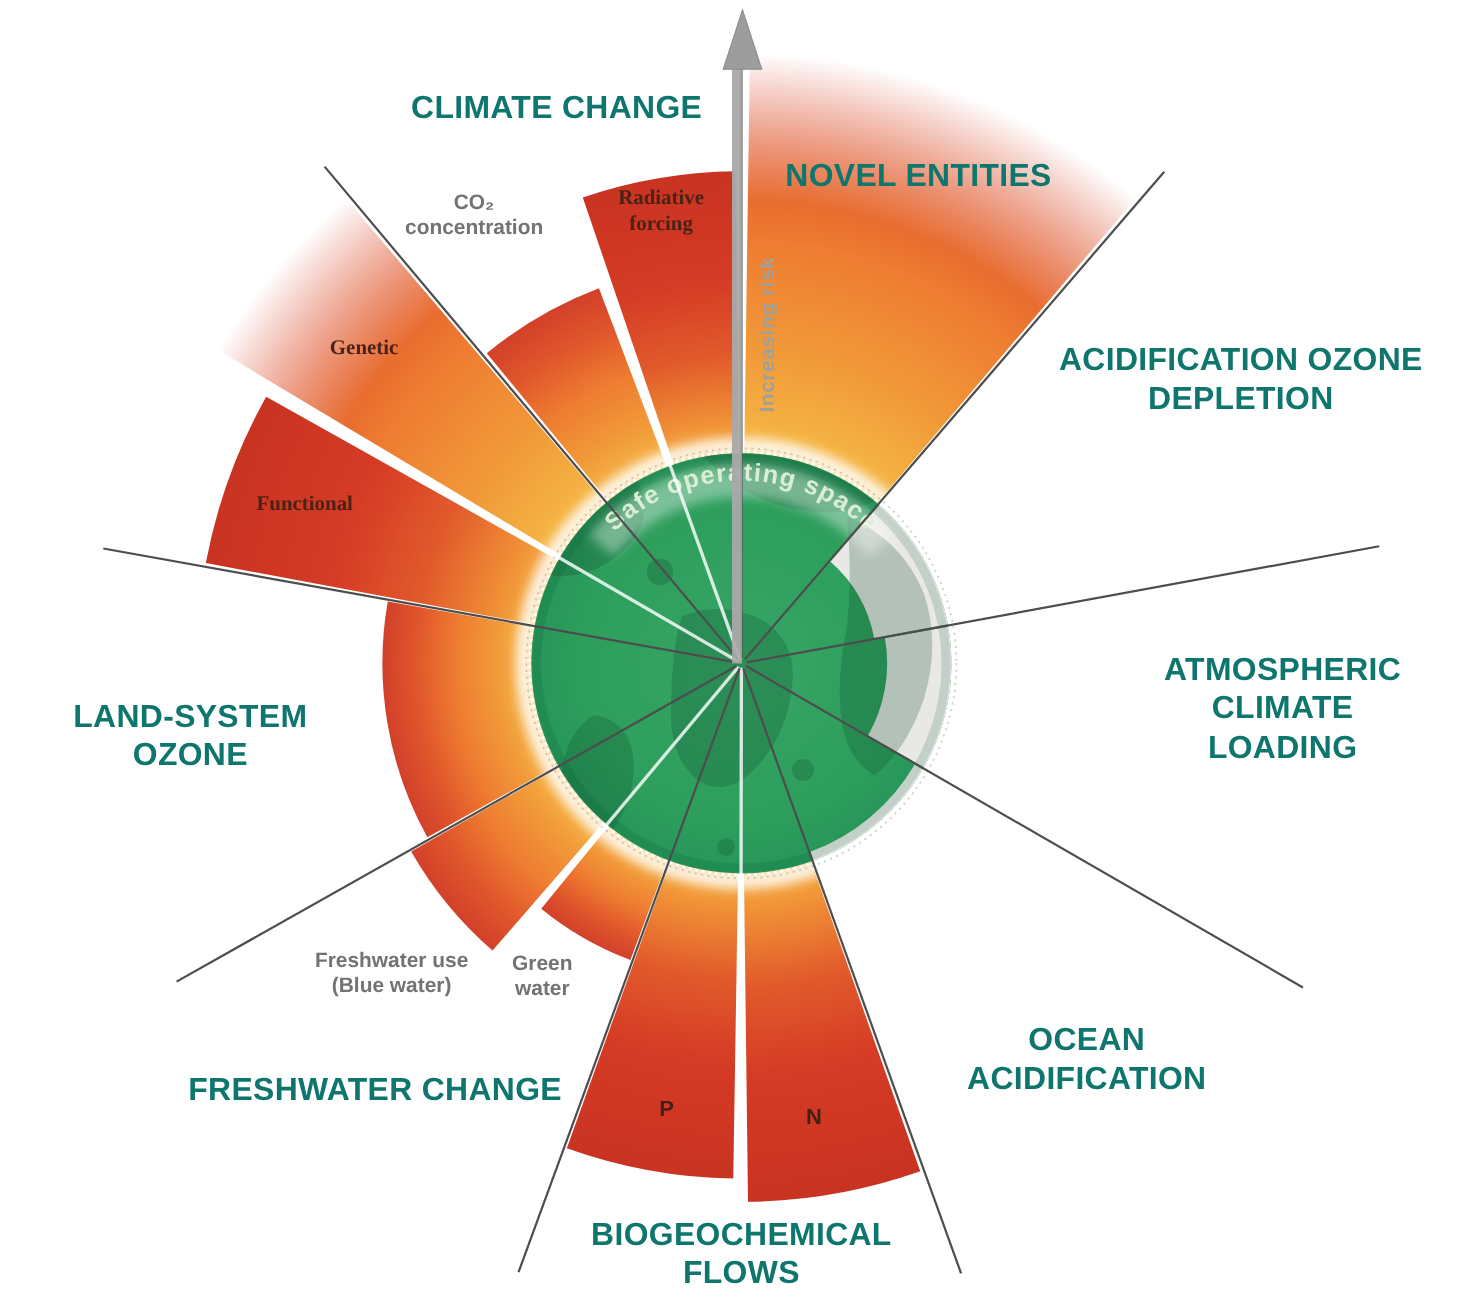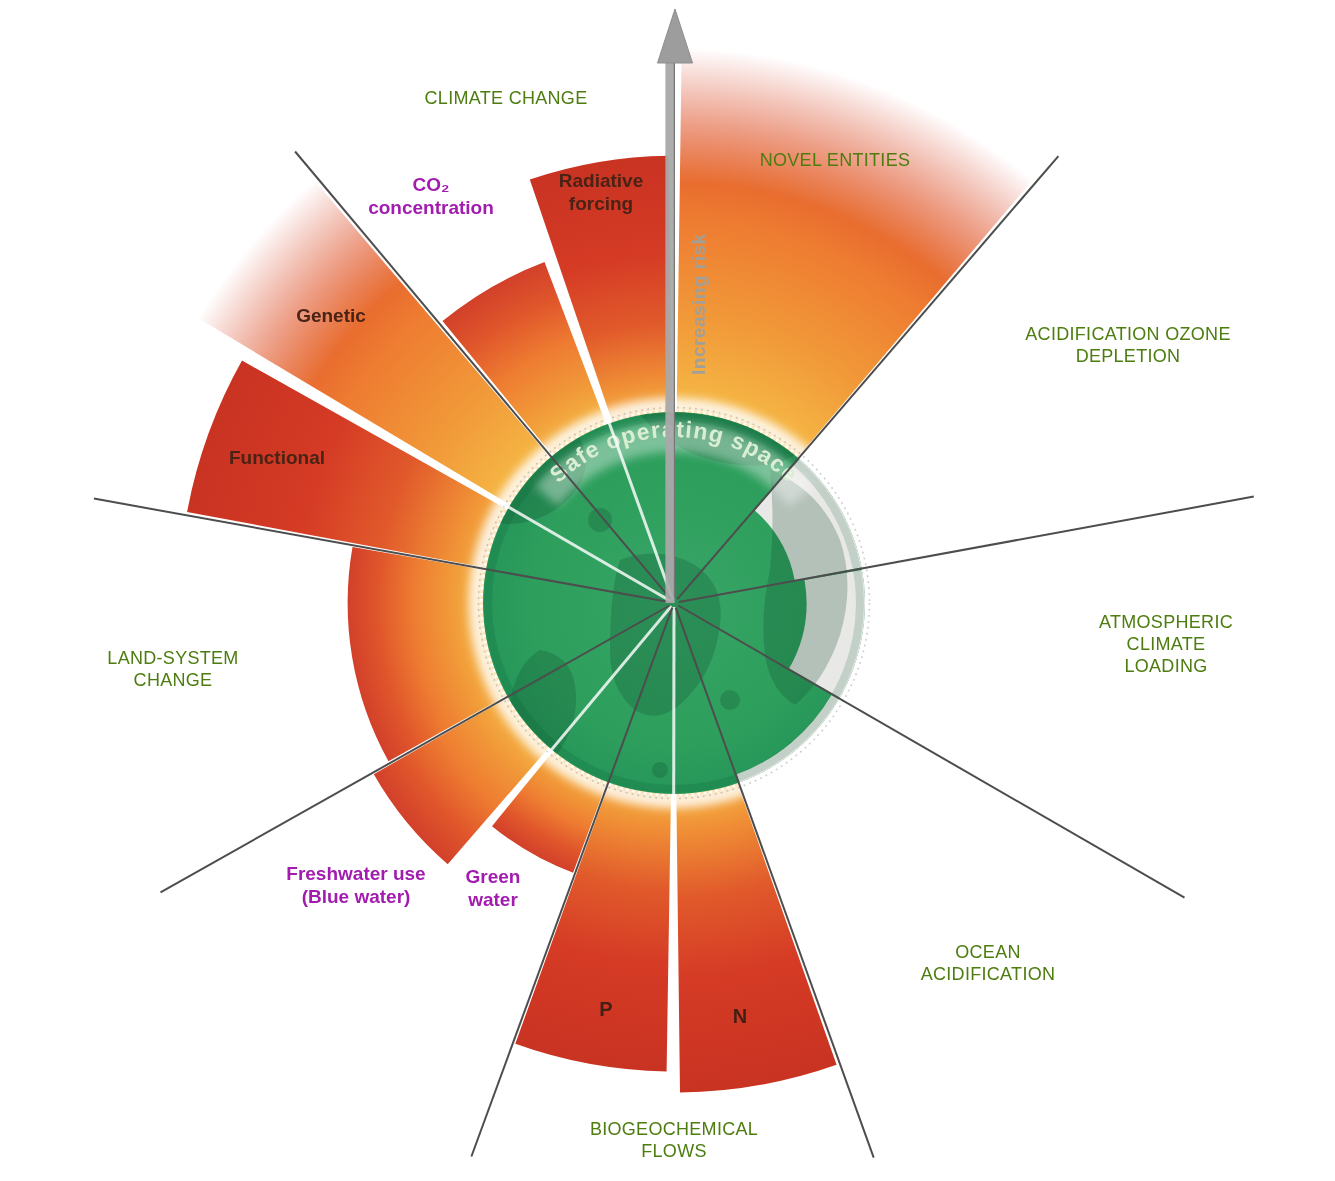--- a/index.html
+++ b/index.html
@@ -1,23 +1,23 @@
 <!DOCTYPE html>
 <html><head>
 <meta charset="utf-8">
 <style>
   html,body{margin:0;padding:0;background:#ffffff;}
   #figure{position:relative;width:1335px;height:1181px;background:#ffffff;overflow:hidden;
           font-family:"Liberation Sans","DejaVu Sans",sans-serif;}
   #chart-svg{position:absolute;left:0;top:0;z-index:1;}
   .lbl{position:absolute;transform:translate(-50%,-50%);text-align:center;z-index:2;
        white-space:nowrap;line-height:1.22;}
-  .lbl-main{font-weight:400;font-size:18px;color:#4d7c0f;letter-spacing:.3px;}
-  .lbl-sub{font-weight:600;font-size:19px;color:#a21caf;}
-  .lbl-onwedge{color:#4a2316;}
+  .lbl-main{font-weight:700;font-size:29px;color:#0f766e;letter-spacing:.3px;}
+  .lbl-sub{font-weight:600;font-size:19px;color:#737373;}
+  .lbl-onwedge{color:#4a2316;font-family:Liberation Serif, serif;}
   .lbl-node{font-weight:600;font-size:20px;color:#432016;}
   #risk-label{position:absolute;left:688px;top:375px;transform:rotate(-90deg);
       transform-origin:0 0;z-index:2;font-weight:600;font-size:19px;color:#a0a09a;
       letter-spacing:.5px;white-space:nowrap;}
 </style>
 </head>
 <body>
 
 <div id="figure">
 
@@ -194,28 +194,29 @@
 
   <div class="lbl lbl-main" style="left:988px;top:964px">
     <span>OCEAN</span><br><span>ACIDIFICATION</span></div>
 
   <div class="lbl lbl-main" style="left:674px;top:1141px">
     <span>BIOGEOCHEMICAL</span><br><span>FLOWS</span></div>
 
   <div class="lbl lbl-node" style="left:606px;top:1009px"><span>P</span></div>
   <div class="lbl lbl-node" style="left:740px;top:1016px"><span>N</span></div>
 
+  <div class="lbl lbl-main" style="left:341px;top:992px"><span>FRESHWATER CHANGE</span></div>
 
   <div class="lbl lbl-sub" style="left:356px;top:885px">
     <span>Freshwater use</span><br><span>(Blue water)</span></div>
 
   <div class="lbl lbl-sub" style="left:493px;top:888px">
     <span>Green</span><br><span>water</span></div>
 
   <div class="lbl lbl-main" style="left:173px;top:670px">
-    <span>LAND-SYSTEM</span><br><span>CHANGE</span></div>
+    <span>LAND-SYSTEM</span><br><span>OZONE</span></div>
 
 
   <div class="lbl lbl-sub lbl-onwedge" style="left:331px;top:316px"><span>Genetic</span></div>
   <div class="lbl lbl-sub lbl-onwedge" style="left:277px;top:458px"><span>Functional</span></div>
 
   <div id="risk-label"><span>Increasing risk</span></div>
 </div>
 
 </body></html>

